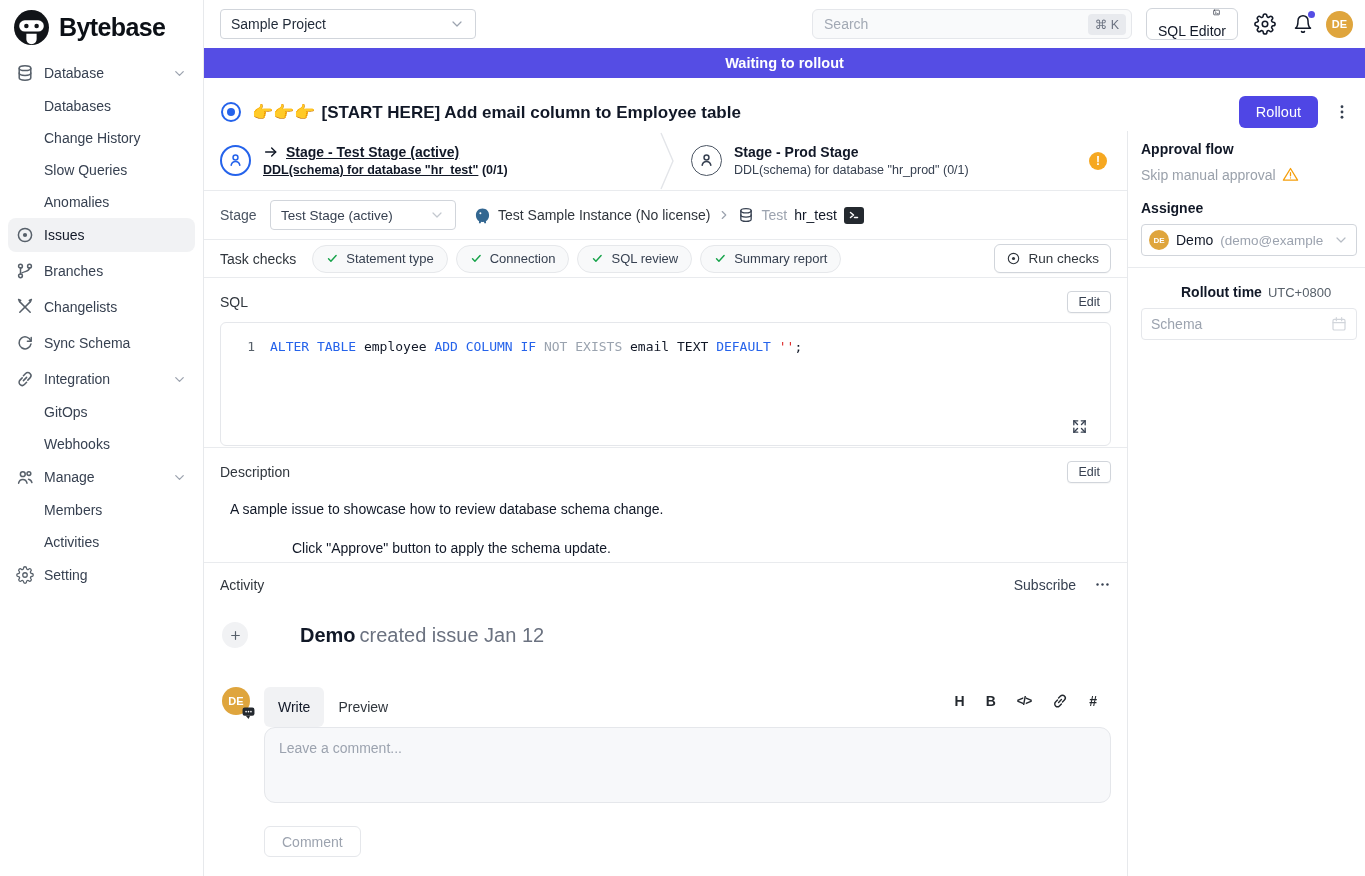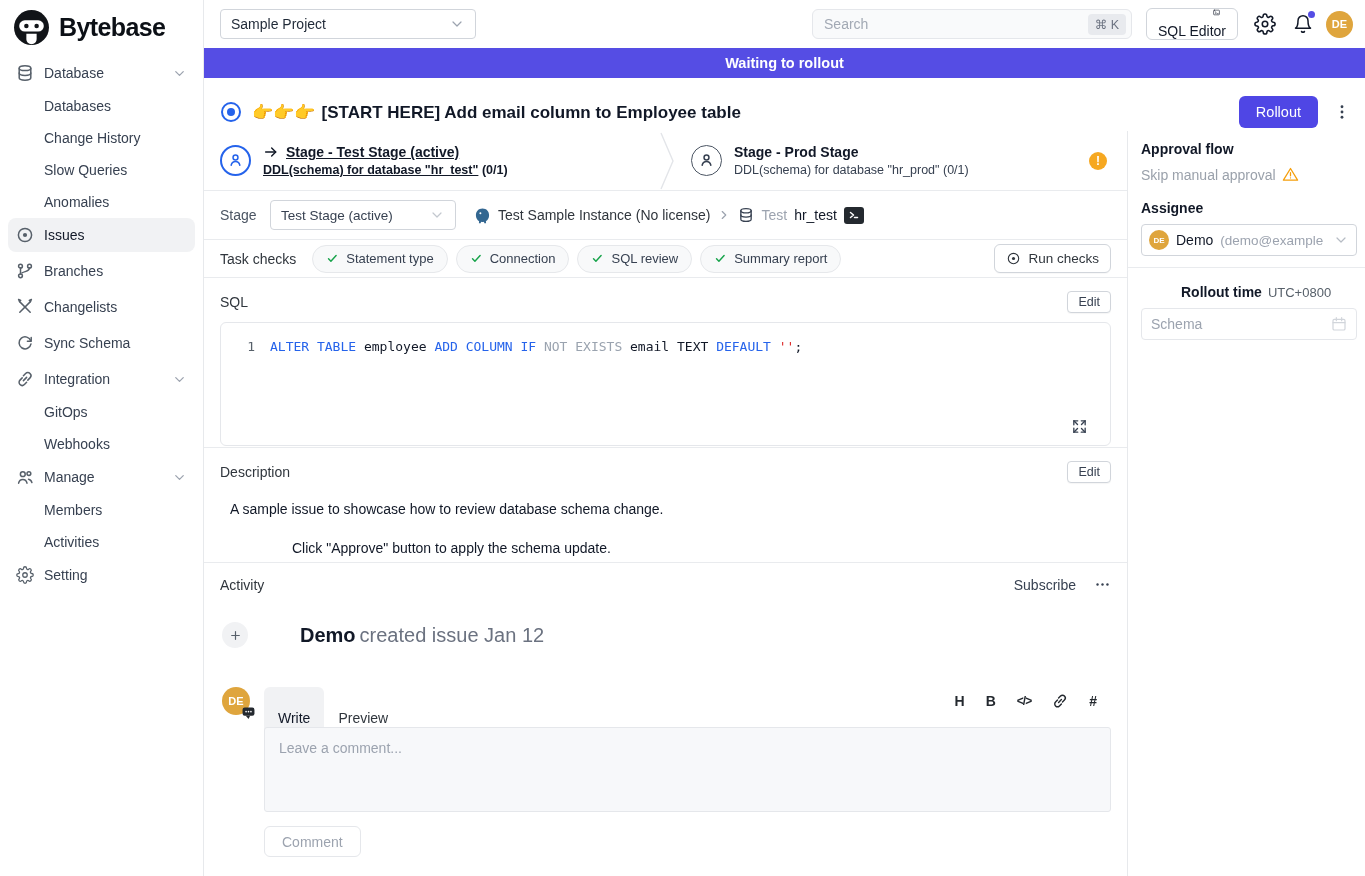--- a/index.html
+++ b/index.html
@@ -124,27 +124,27 @@
   .act-entry{position:absolute;left:18px;top:59px;display:flex;align-items:center;gap:12px;}
   .plus-circle{width:26px;height:26px;border-radius:50%;background:#f1f2f4;color:#57606a;display:flex;align-items:center;justify-content:center;}
   .plus-circle svg{width:13px;height:13px;}
   .act-text{font-size:20px;color:#6b7280;padding-left:40px;}
   .act-text .actor{font-weight:700;color:#111827;margin-right:4px;}
 
   .composer-avatar{position:absolute;left:18px;top:124px;}
   .bubble{position:absolute;right:-5px;bottom:-4px;}
   .bubble svg{width:13px;height:12px;}
   .tabs{position:absolute;left:60px;top:124px;display:flex;align-items:center;}
-  .tab{font-size:14px;color:#30363d;padding:23px 14px;border-radius:6px;cursor:pointer;}
+  .tab{font-size:14px;color:#30363d;padding:12px 14px;border-radius:6px;cursor:pointer;}
   .tab.active{background:#f1f2f4;color:#111827;}
   .fmt-bar{position:absolute;right:30px;top:130px;display:flex;align-items:center;gap:21px;}
   .fmt-btn{font-size:14px;font-weight:700;color:#24292f;cursor:pointer;font-family:inherit;background:none;border:0;padding:0;display:inline-flex;align-items:center;}
   .fmt-btn svg{width:16px;height:16px;}
   .fmt-btn.code-g{font-size:12px;letter-spacing:-1px;}
-  .comment-box{position:absolute;left:60px;top:164px;right:16px;height:85px;background:#f7f8fa;border:1px solid #e5e7eb;border-radius:3px;box-sizing:border-box;}
+  .comment-box{position:absolute;left:60px;top:164px;right:16px;height:76px;background:#f7f8fa;border:1px solid #e5e7eb;border-radius:11px;box-sizing:border-box;}
   .comment-box textarea{width:100%;height:100%;border:0;background:transparent;resize:none;outline:none;padding:12px 14px;font-size:14px;color:#374151;font-family:"Liberation Sans",sans-serif;box-sizing:border-box;}
   .comment-box textarea::placeholder{color:#9ca3af;}
   .comment-btn{position:absolute;left:60px;top:263px;height:31px;padding:0 17px;border:1px solid #e5e7eb;border-radius:6px;background:#fff;color:#9ca3af;font-size:14px;cursor:default;font-family:inherit;}
 
   
   .rightbar{position:absolute;left:1128px;top:131px;width:237px;height:745px;box-sizing:border-box;background:#fff;}
   .rp-sec{padding:10px 8px 0 13px;box-sizing:border-box;}
   .rp-sec.first{height:137px;border-bottom:1px solid #e9ebee;}
   .rp-title{font-size:14px;font-weight:600;color:#111827;}
   .rp-skip{margin-top:9px;display:flex;align-items:center;gap:6px;font-size:14px;color:#9aa1ab;}

